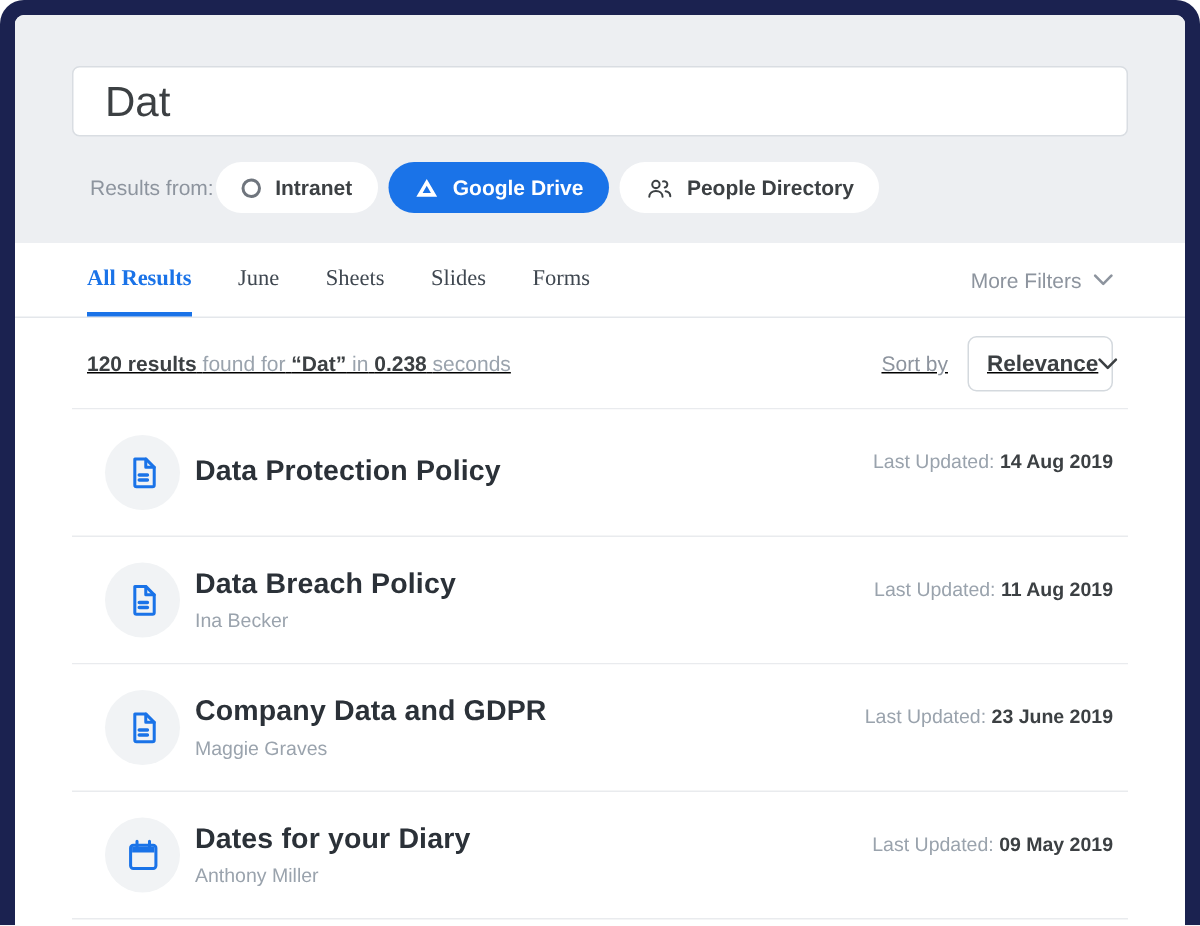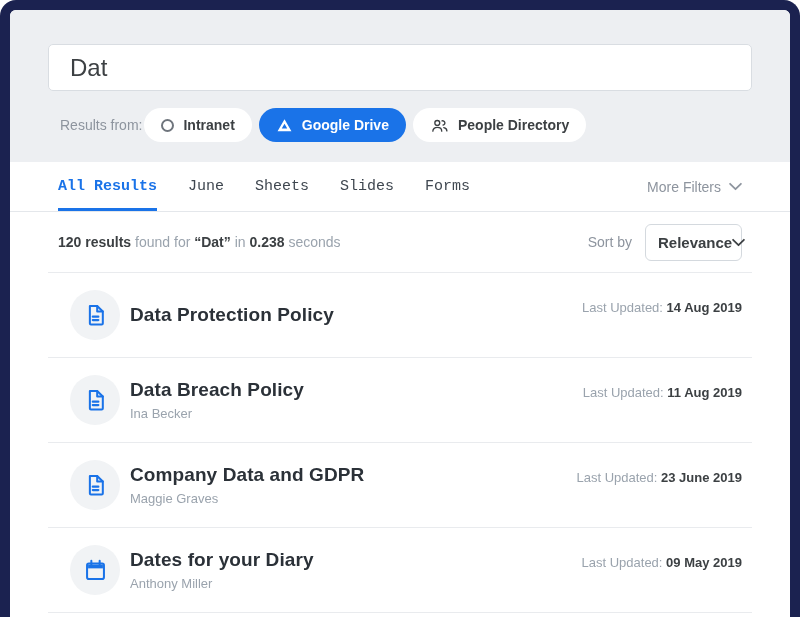--- a/index.html
+++ b/index.html
@@ -8,44 +8,44 @@
   .app {
     position:absolute; inset:0;
     border:10px solid #1b2250; border-bottom:none;
     border-radius:16px 16px 0 0;
     overflow:hidden; display:flex; flex-direction:column; background:#fff;
   }
   
   .header { background:#edeff2; padding:34px 38px 20px; }
   .search-input {
     width:100%; height:47px; border:1px solid #d9dde2; border-radius:5px;
-    background:#fff; font-size:24px; color:#3c4043; padding:0 21px;
+    background:#fff; font-size:28px; color:#3c4043; padding:0 21px;
     font-family:"Liberation Sans","DejaVu Sans",sans-serif; outline:none;
   }
   .sources-row { display:flex; align-items:center; margin-top:17px; padding-left:12px; }
   .sources-label { font-size:14px; color:#8d949e; margin-right:2px; }
   .pill {
     display:inline-flex; align-items:center; gap:9px; height:34px; padding:0 17px;
     background:#fff; border-radius:17px; font-size:14px; font-weight:bold; color:#3c4043;
     margin-right:7px; cursor:pointer; border:none;
     font-family:"Liberation Sans","DejaVu Sans",sans-serif;
   }
   .pill.active { background:#1a73e8; color:#fff; }
   .ring-icon { width:13px; height:13px; border:2.5px solid #6f757d; border-radius:50%; display:inline-block; }
   
   .tabbar { display:flex; align-items:stretch; height:50px; border-bottom:1px solid #e4e7eb; padding:0 48px; background:#fff; }
   .tab {
     display:flex; align-items:center; font-size:15px; color:#3f4750; margin-right:31px;
     border-bottom:3px solid transparent; padding-top:3px; cursor:pointer; background:none; border-top:none; border-left:none; border-right:none;
-    font-family:Liberation Mono, monospace;
+    font-family:Liberation Serif, serif;
   }
   .tab.active { color:#1a73e8; border-bottom-color:#1a73e8; font-weight:bold; }
   .more-filters { margin-left:auto; display:flex; align-items:center; gap:8px; font-size:14px; color:#8d949e; cursor:pointer; }
   
-  .summary-row { display:flex; align-items:center; height:60px; padding:0 48px; background:#fff; }
+  .summary-row { display:flex; align-items:center; height:60px; padding:0 48px; background:#fff;text-decoration:underline; }
   .summary { font-size:14px; color:#9aa3ad; }
   .summary b { color:#3c4043; }
   .sort-area { margin-left:auto; display:flex; align-items:center; }
   .sort-label { font-size:14px; color:#8d949e; margin-right:13px; }
   .sort-select {
     display:flex; align-items:center; justify-content:space-between; width:97px; height:37px;
     border:1px solid #d4d9de; border-radius:6px; background:#fff; padding:0 12px;
     font-size:15px; color:#3c4043; cursor:pointer; font-weight:bold;
   }
   .divider { height:1px; background:#e9ebee; margin:0 38px; }

